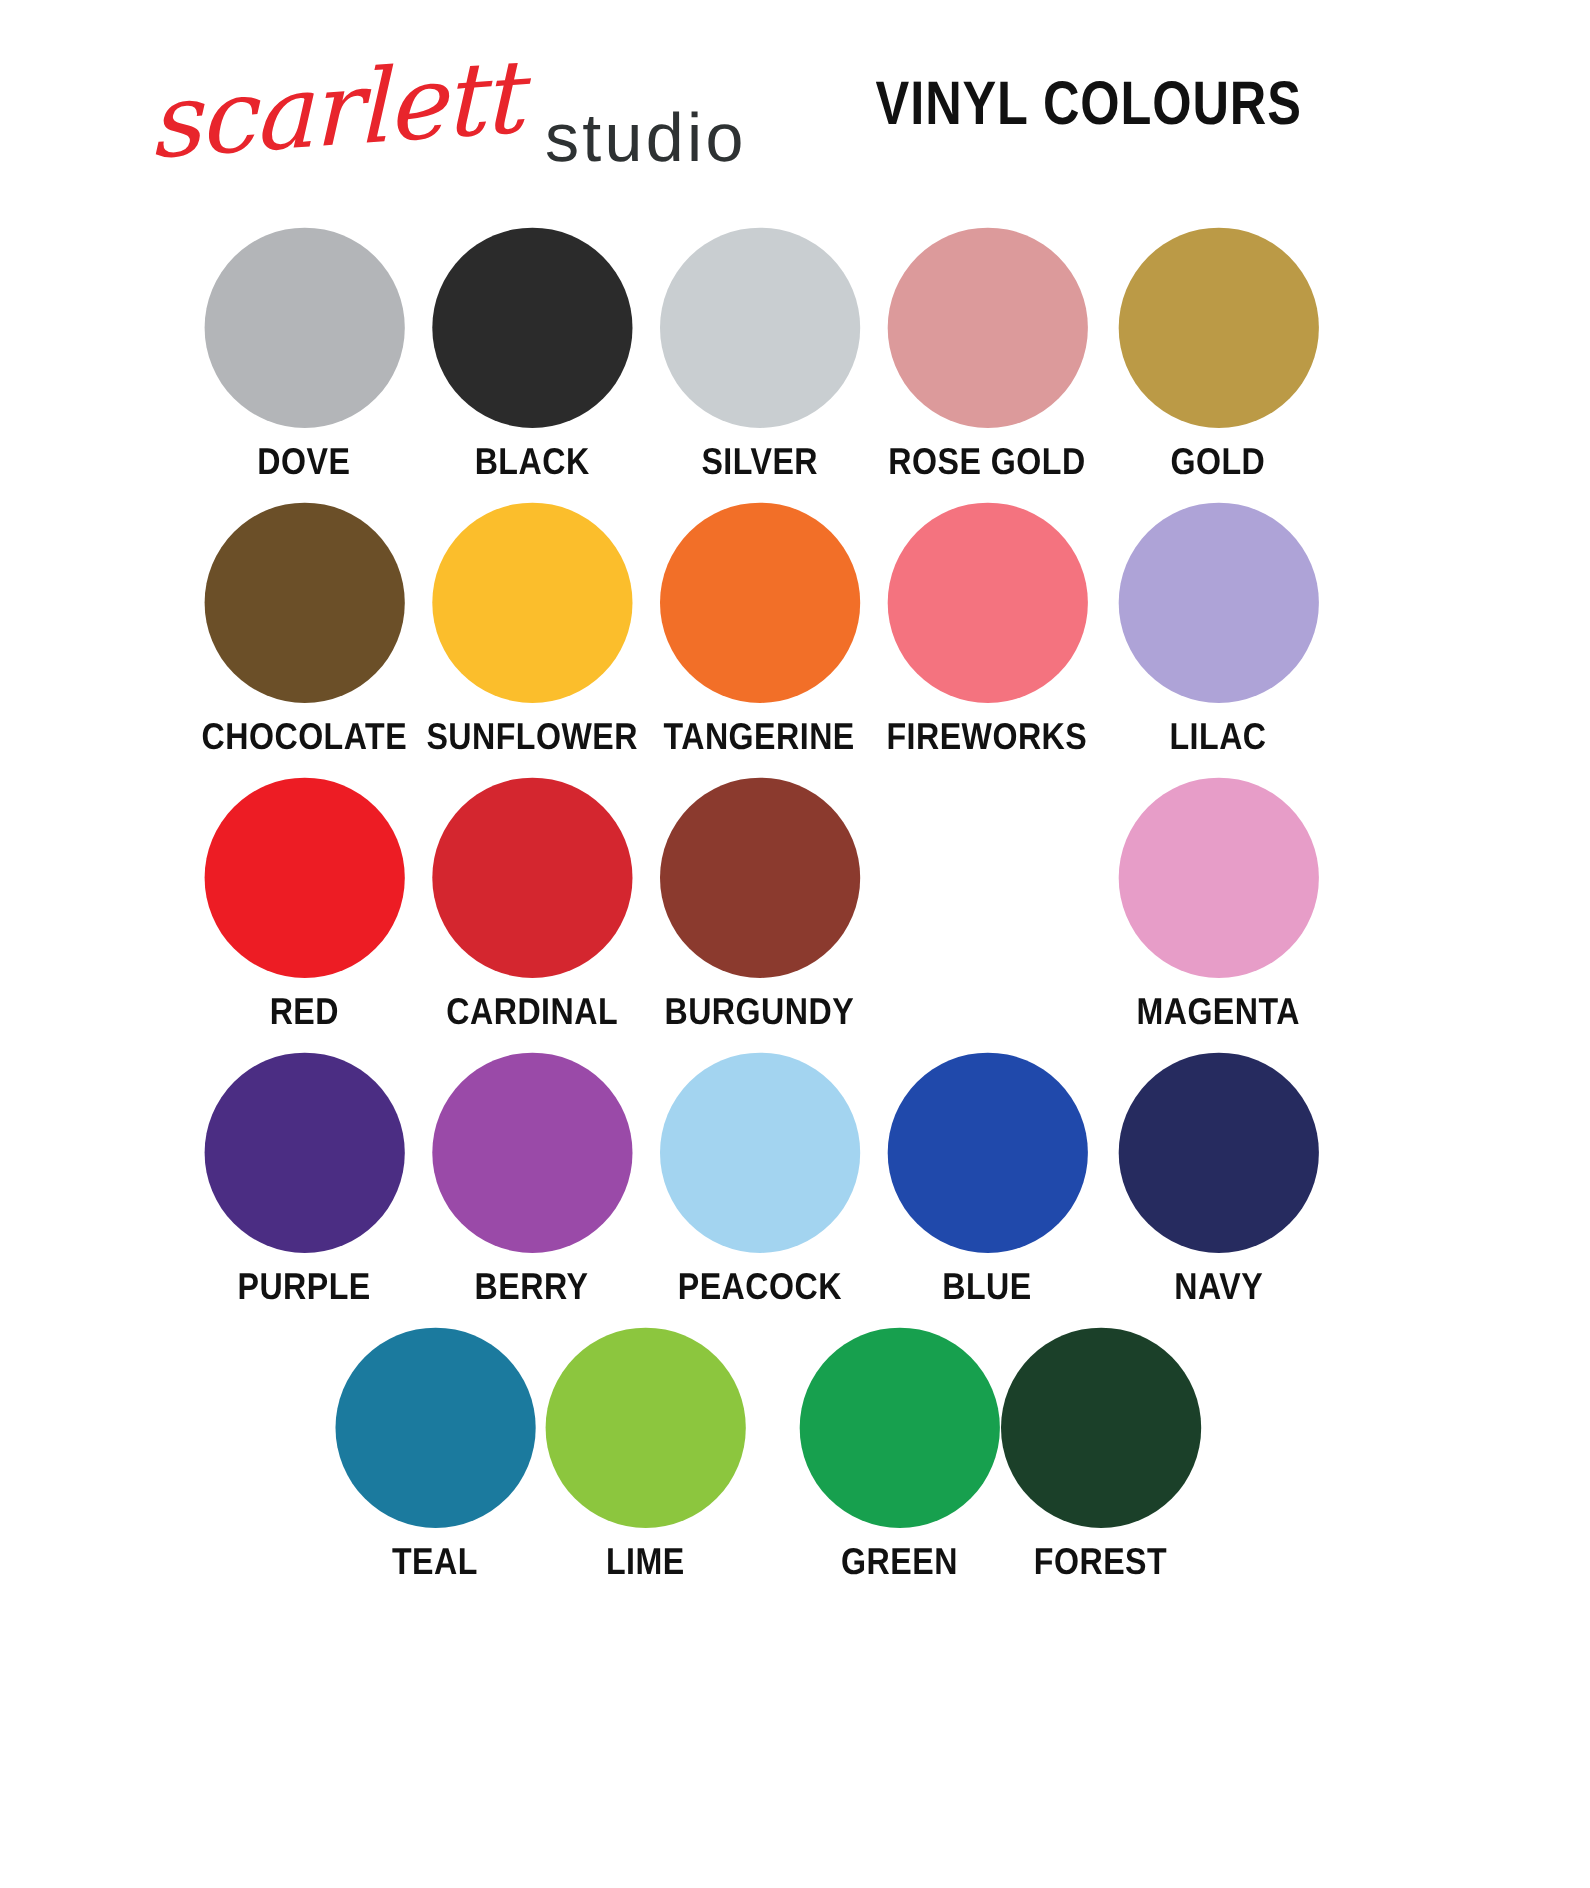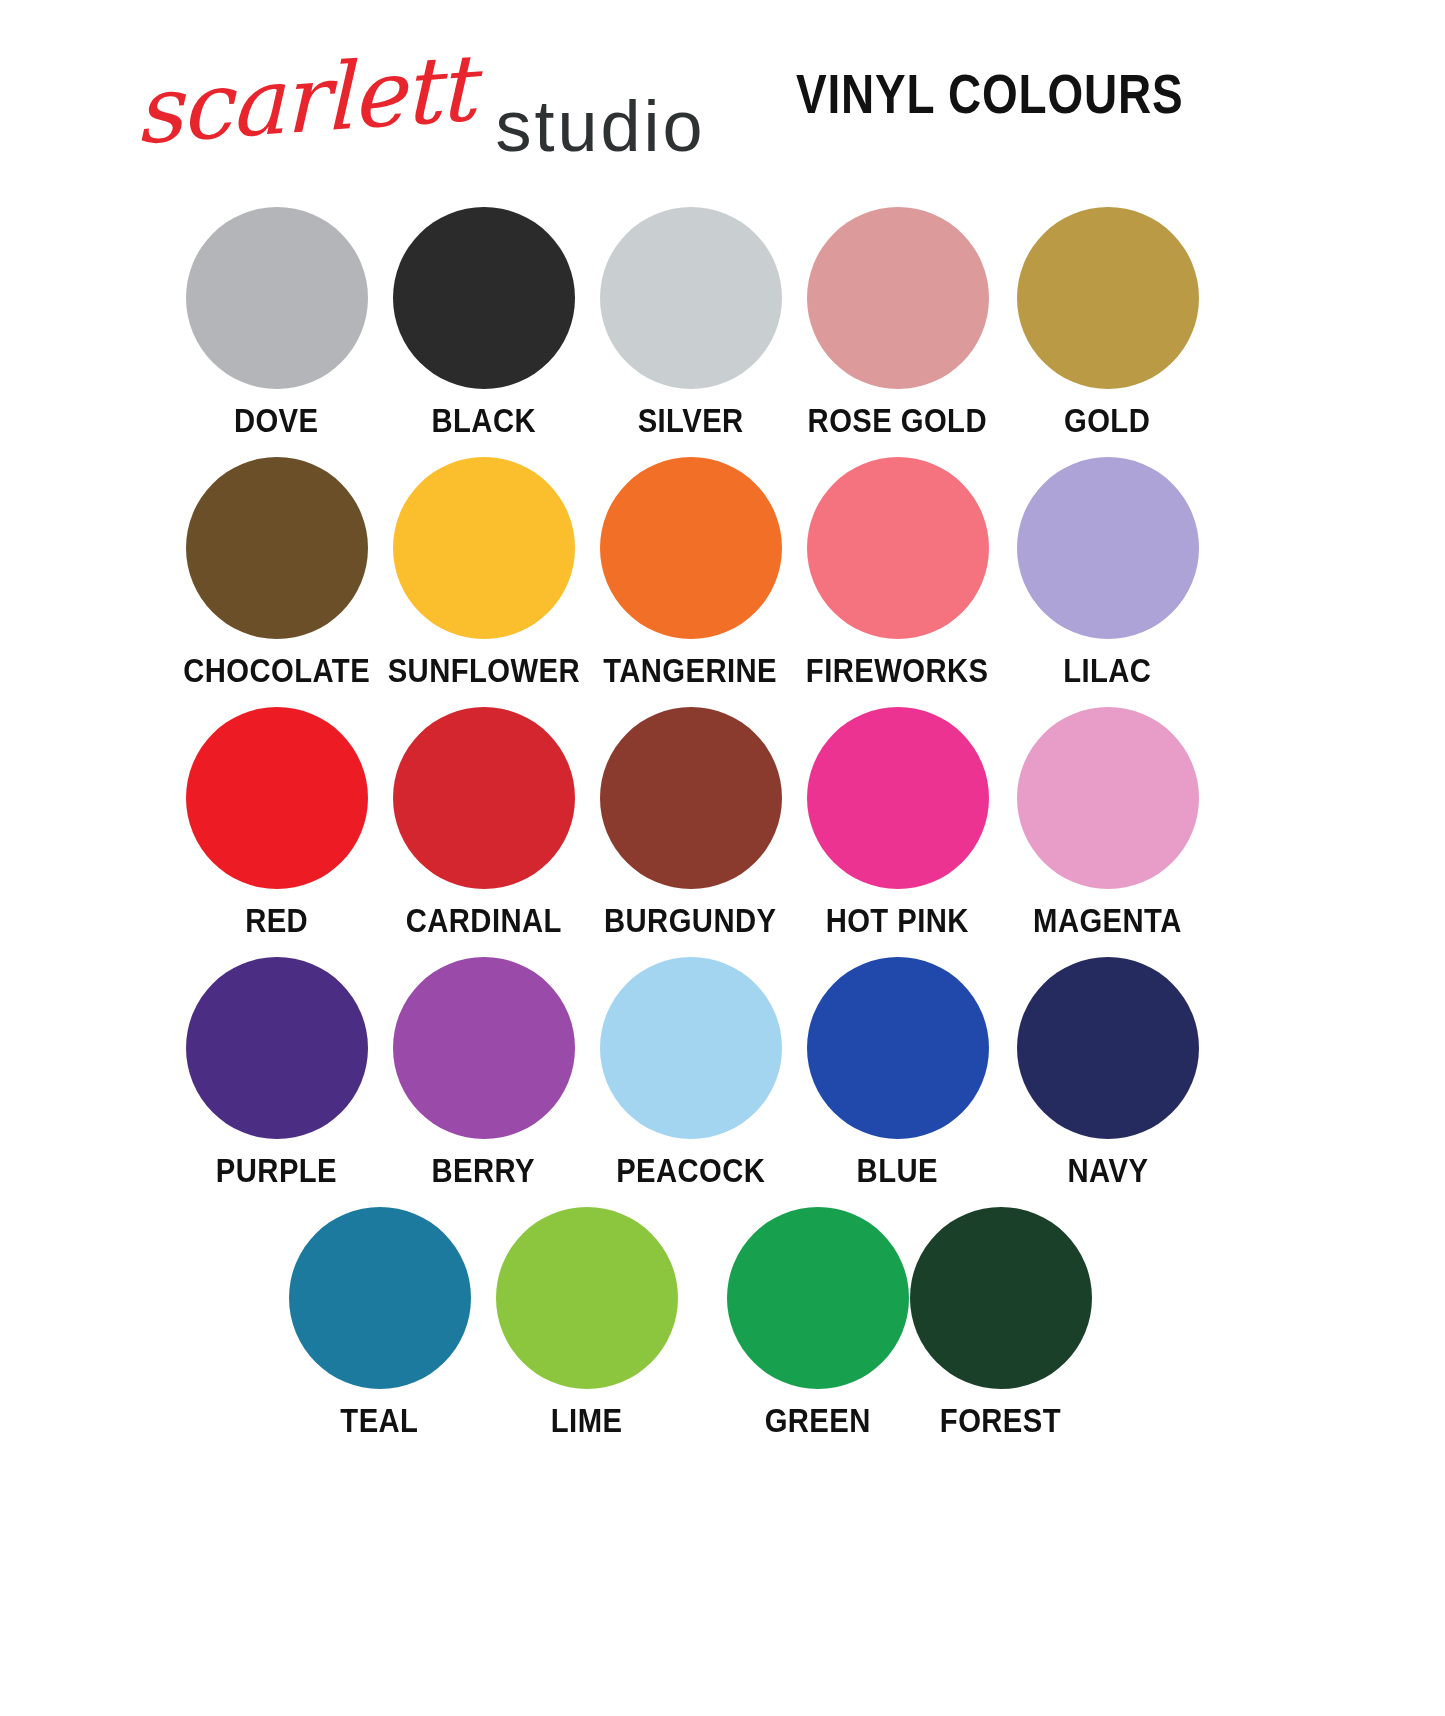--- a/index.html
+++ b/index.html
@@ -54,21 +54,21 @@
     letter-spacing: -2px;
     transform: rotate(-4deg) skewX(-6deg);
     transform-origin: left bottom;
     display: inline-block;
     margin-top: 4px;
   }
 
   .brand-studio {
     font-family: "Liberation Sans", sans-serif;
     font-weight: 300;
-    font-size: 72px;
+    font-size: 62px;
     line-height: 1;
     color: #2e3233;
     letter-spacing: 3px;
     margin-left: 16px;
     align-self: center;
     position: relative;
     top: 16px;
   }
 
   .title {
@@ -117,21 +117,21 @@
   }
 
   
   .col-0 { left: 145px; }
   .col-1 { left: 352px; }
   .col-2 { left: 559px; }
   .col-3 { left: 766px; }
   .col-4 { left: 976px; }
 
   
-  .lcol-0 { left: 248px; }
+  .lcol-0 { left: 264px; }
   .lcol-1 { left: 455px; }
   .lcol-2 { left: 686px; }
   .lcol-3 { left: 869px; }
 
   .swatch {
     width: 182px;
     height: 182px;
     border-radius: 50%;
     margin-top: 17px;
     flex: 0 0 auto;
@@ -218,24 +218,20 @@
         <div class="swatch-label">RED</div>
       </div>
       <div class="cell col-1">
         <div class="swatch" style="background-color: rgb(212, 38, 47);"></div>
         <div class="swatch-label">CARDINAL</div>
       </div>
       <div class="cell col-2">
         <div class="swatch" style="background-color: rgb(139, 58, 46);"></div>
         <div class="swatch-label">BURGUNDY</div>
       </div>
-      <div class="cell col-3">
-        <div class="swatch" style="background-color: rgb(236, 51, 145);"></div>
-        <div class="swatch-label">HOT PINK</div>
-      </div>
       <div class="cell col-4">
         <div class="swatch" style="background-color: rgb(231, 157, 200);"></div>
         <div class="swatch-label">MAGENTA</div>
       </div>
     </div>
 
     <div class="row">
       <div class="cell col-0">
         <div class="swatch" style="background-color: rgb(75, 45, 131);"></div>
         <div class="swatch-label">PURPLE</div>

